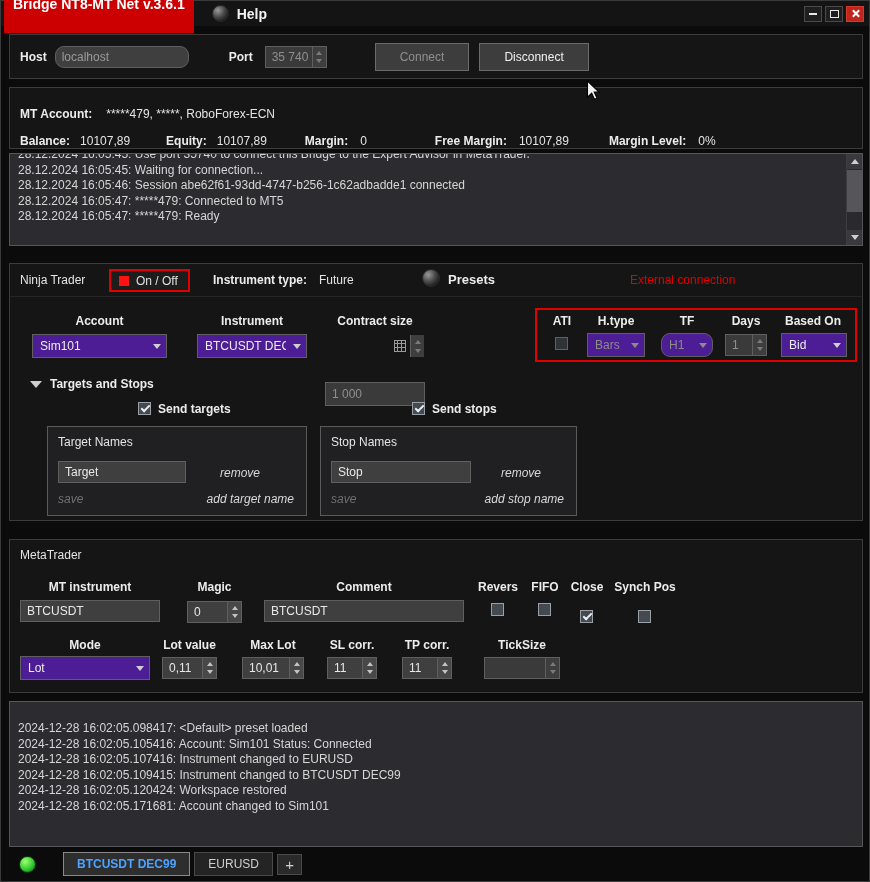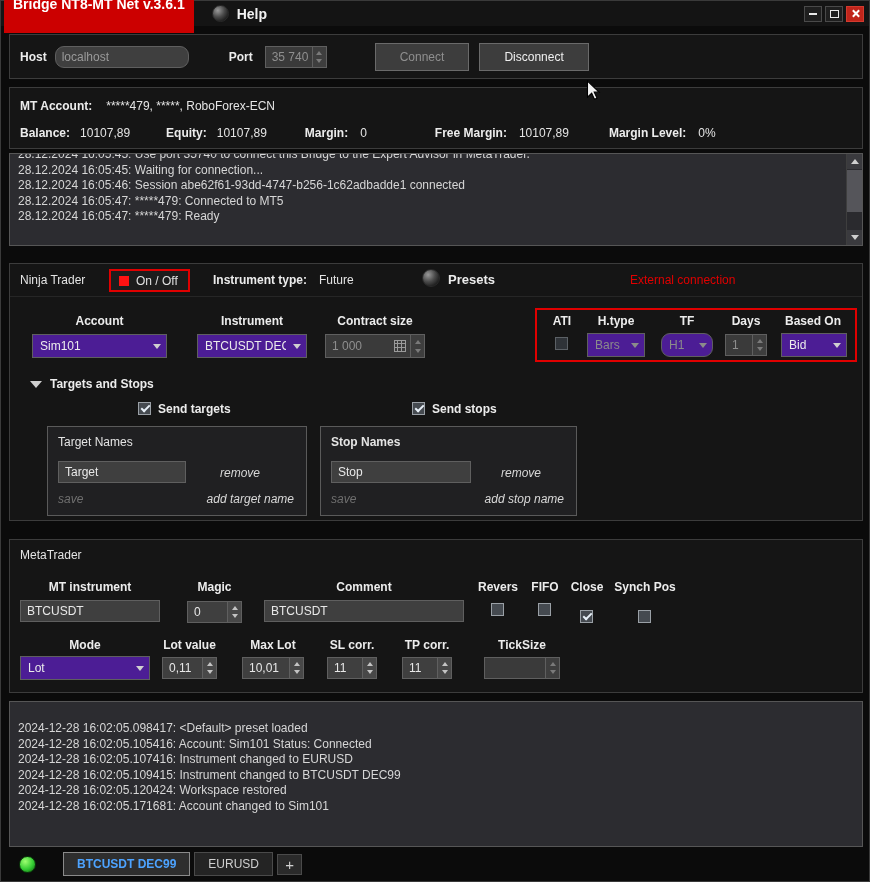--- a/index.html
+++ b/index.html
@@ -73,21 +73,21 @@
 
   
   .conn { top:33px; height:45px; display:flex; align-items:center; padding-left:10px; }
   .host { width:134px; margin-left:8px;border-radius:9px; }
   .port-l { margin-left:40px; }
   .portbox { width:62px; margin-left:12px; }
   .connect { margin-left:48px; }
   .disconnect { margin-left:10px; }
 
   
-  .acct { top:86px; height:62px; padding:11px 10px; }
+  .acct { top:86px; height:62px; padding:19px 10px; }
   .acct-row { display:flex; align-items:baseline; }
   .acct-row + .acct-row { margin-top:13px; }
 
   
   .log { position:absolute; left:8px; width:854px; background:#2c2c30; border:1px solid #565656;
          color:#d6d6d6; font-size:12px; line-height:15.5px; overflow:hidden; }
   .log1 { top:152px; height:93px; padding:0 22px 0 8px; }
   .clipwrap { margin-top:-7px; }
   .log2 { top:700px; height:146px; padding:19px 8px; }
   .logline { white-space:nowrap; }
@@ -224,21 +224,21 @@
 
     <div class="combo" style="position:absolute;left:22px;top:70px;width:135px;">
       <span class="txt">Sim101</span>
       <i class="carr"></i>
     </div>
     <div class="combo" style="position:absolute;left:187px;top:70px;width:110px;">
       <span class="txt">BTCUSDT DEC99</span>
       <i class="carr"></i>
     </div>
     <span class="spinbox" style="position:absolute;left:315px;top:70px;width:100px;height:24px;">
-      <input class="tin dis" style="padding-right: 36px;" value="1 000">
+      <input class="tin dis" style="padding-right: 36px; margin-top: 48px;" value="1 000">
       <i class="gridicon"></i>
       <span class="spin dis">
           <i class="up"></i>
           <i class="dn"></i>
         </span>
     </span>
 
     <div class="redgroup" style="left:525px;top:44px;width:322px;height:54px;">
       <span class="lbl" style="position:absolute;left:8px;top:4px;width:34px;text-align:center;">ATI</span>
       <span class="lbl" style="position:absolute;left:50px;top:4px;width:58px;text-align:center;">H.type</span>
@@ -277,21 +277,21 @@
     <span class="lbl" style="position:absolute;left:422px;top:138px;">Send stops</span>
 
     <div class="gbox" style="left:37px;top:162px;width:260px;height:90px;">
       <span class="val" style="position:absolute;left:10px;top:8px;">Target Names</span>
       <input class="tin" style="position: absolute; left: 10px; top: 34px; width: 128px;" value="Target">
       <span class="link" style="position:absolute;left:172px;top:39px;">remove</span>
       <span class="link dis" style="position:absolute;left:10px;top:65px;">save</span>
       <span class="link" style="position:absolute;right:12px;top:65px;">add target name</span>
     </div>
     <div class="gbox" style="left:310px;top:162px;width:257px;height:90px;">
-      <span class="val" style="position:absolute;left:10px;top:8px;font-weight:bold;">Stop Names</span>
+      <span class="val" style="position:absolute;left:10px;top:8px;">Stop Names</span>
       <input class="tin" style="position: absolute; left: 10px; top: 34px; width: 140px;" value="Stop">
       <span class="link" style="position:absolute;left:180px;top:39px;">remove</span>
       <span class="link dis" style="position:absolute;left:10px;top:65px;">save</span>
       <span class="link" style="position:absolute;right:12px;top:65px;">add stop name</span>
     </div>
   </div>
 
   <div class="panel mtp">
     <span class="val" style="position:absolute;left:10px;top:8px;">MetaTrader</span>
 

